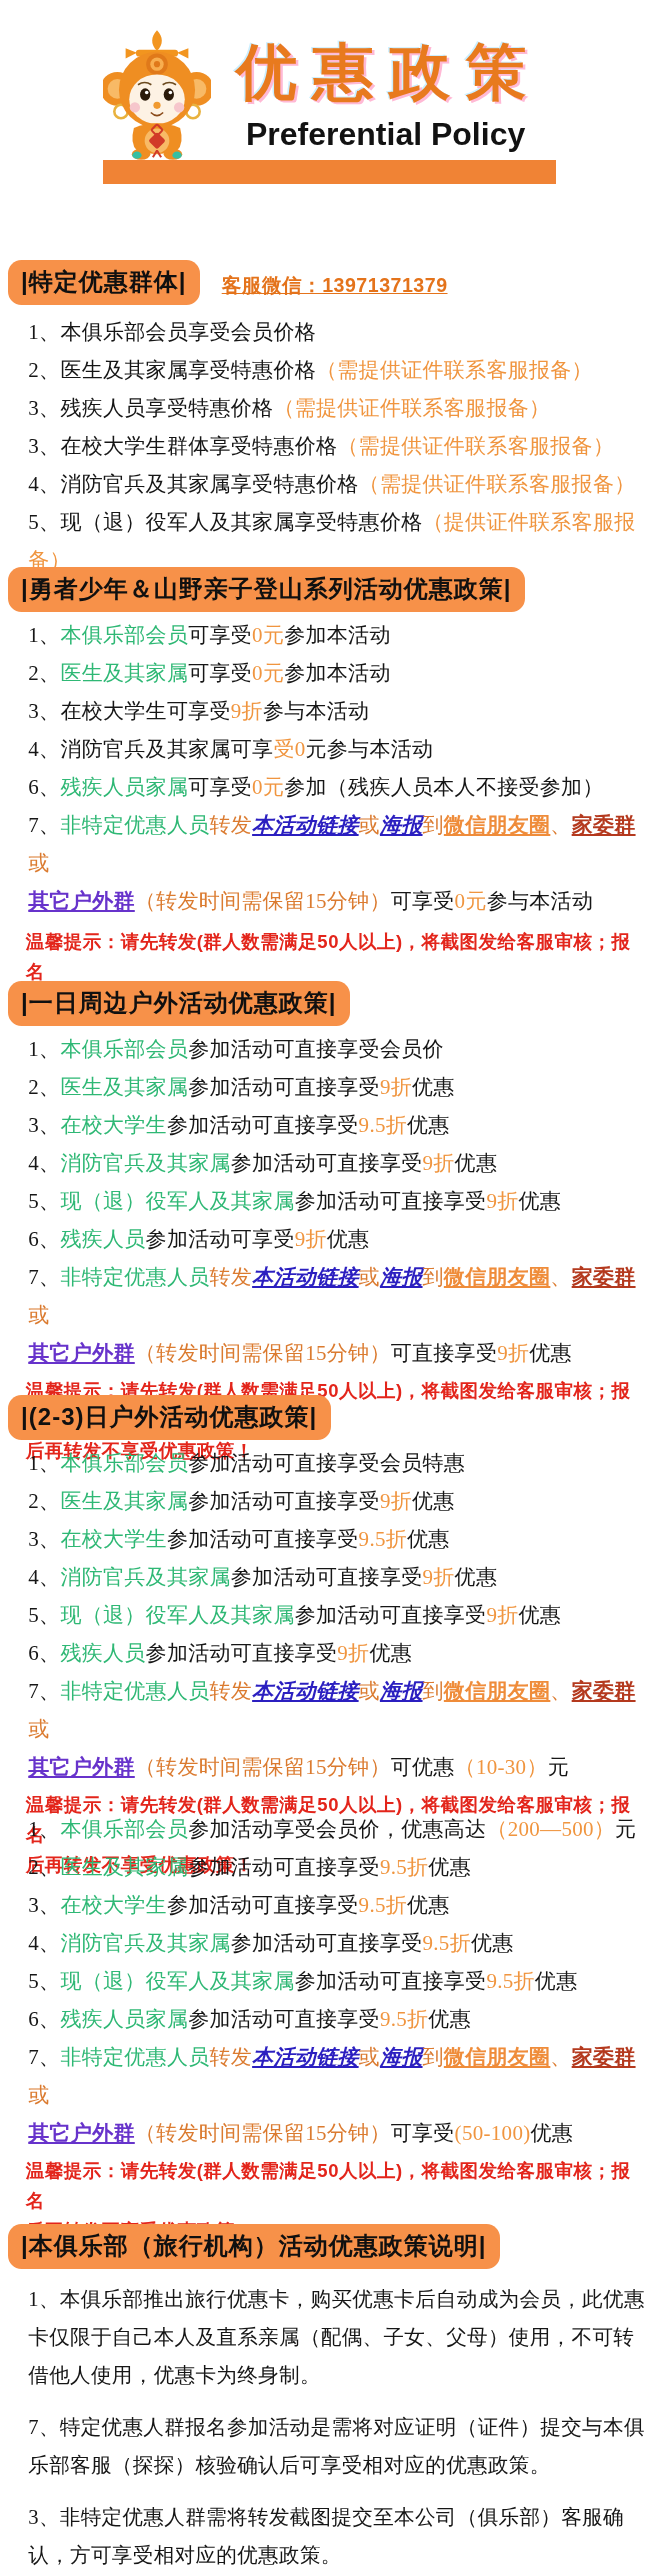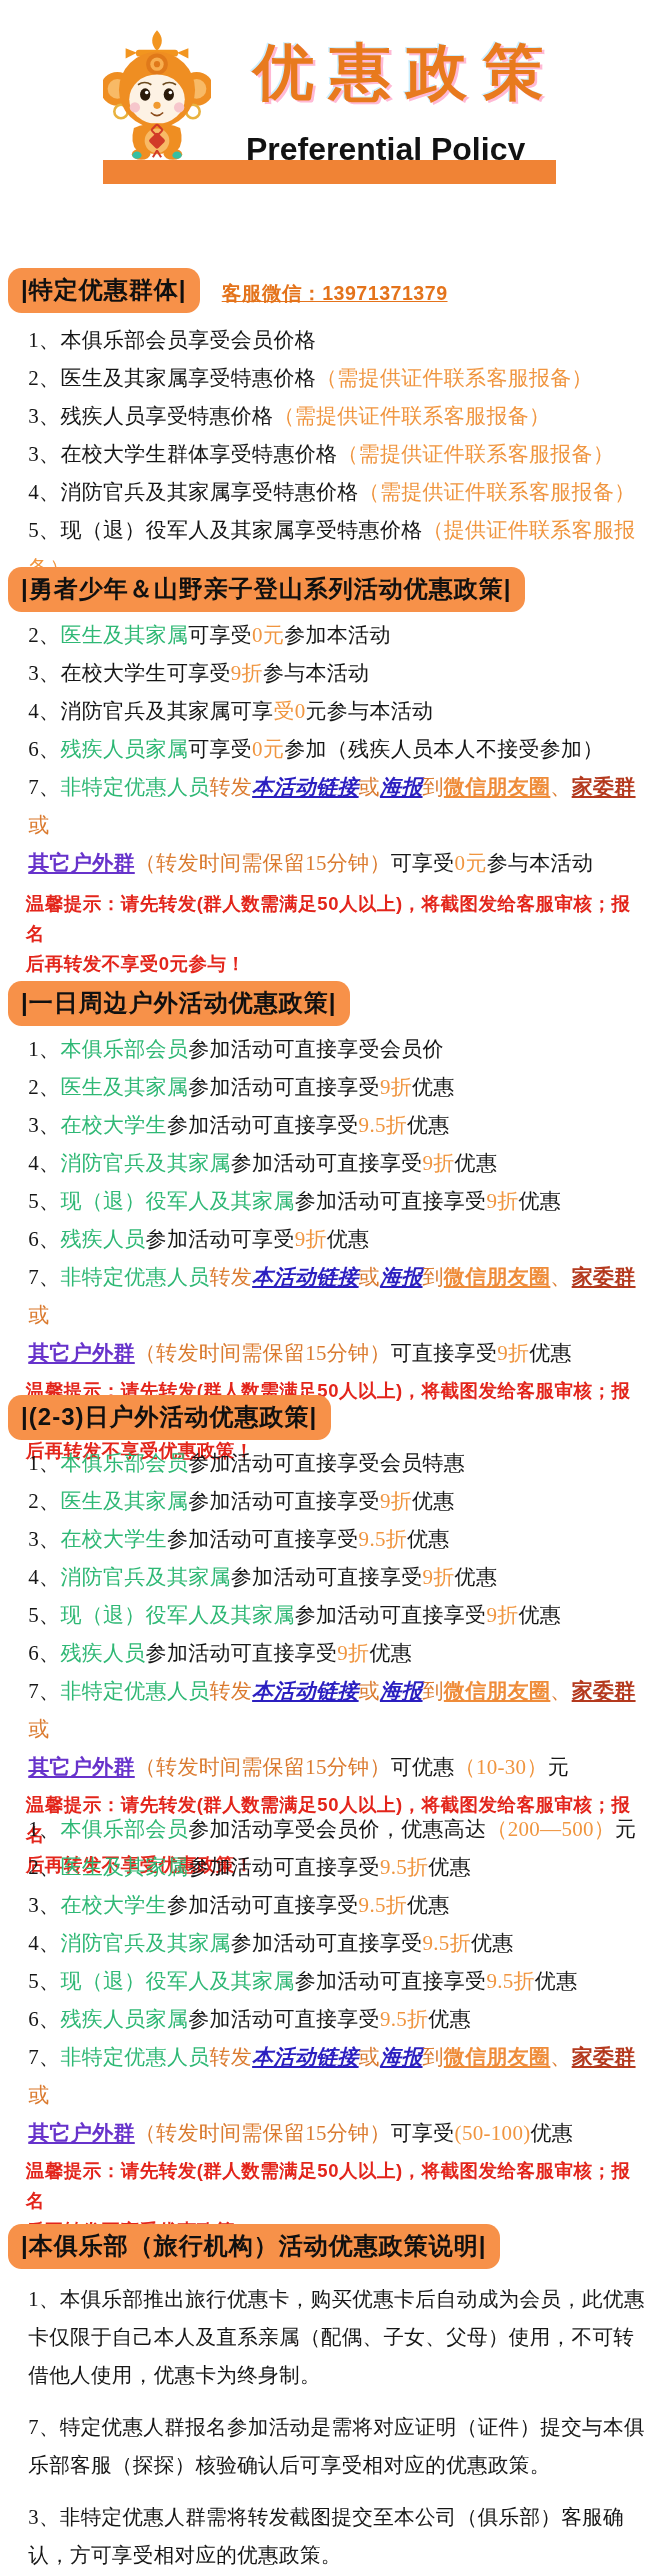--- a/index.html
+++ b/index.html
@@ -21,33 +21,33 @@
     --titleOrange:#E87A1E;
   }
   *{box-sizing:border-box;}
   html,body{margin:0;padding:0;}
   body{
     width:659px;height:2657px;position:relative;background:#ffffff;overflow:hidden;
     font-family:"Liberation Serif","DejaVu Serif",serif;color:var(--ink);
   }
   .mascot{position:absolute;left:103px;top:27px;width:108px;height:133px;}
   .title-cn{
-    position:absolute;left:253px;top:36px;
+    position:absolute;left:236px;top:36px;
     font-family:"Liberation Sans","DejaVu Sans",sans-serif;font-weight:900;
     font-size:61px;line-height:1.2;letter-spacing:15.5px;color:var(--titleOrange);
     text-shadow:2.6px 2.1px 0 #FFB9D5,-1.5px -1.5px 0 #CBEFFF;white-space:nowrap;
   }
   .title-en{
-    position:absolute;left:246px;top:131px;
+    position:absolute;left:246px;top:116px;
     font-family:"Liberation Sans","DejaVu Sans",sans-serif;font-weight:bold;
     font-size:32px;color:#121212;white-space:nowrap;
   }
   .divider{position:absolute;left:103px;top:160px;width:453px;height:24px;background:var(--divOrange);}
   .sec{position:absolute;left:7.7px;width:644px;}
-  #sec0{top:268px;} #sec1{top:567px;} #sec2{top:981px;}
+  #sec0{top:260px;} #sec1{top:567px;} #sec2{top:981px;}
   #sec3{top:1395px;} #sec4{top:1806px;} #sec5{top:2224px;}
   .sec-head{
     display:inline-block;background:var(--boxOrange);color:#101010;
     font-family:"Liberation Sans","DejaVu Sans",sans-serif;font-weight:bold;
     font-size:24px;line-height:1;padding:10.3px 13.4px;border-radius:13.4px;letter-spacing:1px;
     white-space:nowrap;
   }
   .contact{
     position:absolute;left:214px;top:12.4px;
     font-family:"Liberation Sans","DejaVu Sans",sans-serif;font-weight:bold;
@@ -128,20 +128,21 @@
       <div class="item"><span class="seg-num">3、</span><span class="seg-t">残疾人员享受特惠价格</span><span class="seg-o">（需提供证件联系客服报备）</span></div>
       <div class="item"><span class="seg-num">3、</span><span class="seg-t">在校大学生群体享受特惠价格</span><span class="seg-o">（需提供证件联系客服报备）</span></div>
       <div class="item"><span class="seg-num">4、</span><span class="seg-t">消防官兵及其家属享受特惠价格</span><span class="seg-o">（需提供证件联系客服报备）</span></div>
       <div class="item"><span class="seg-num">5、</span><span class="seg-t">现（退）役军人及其家属享受特惠价格</span><span class="seg-o">（提供证件联系客服报备）</span></div>
     </div>
 </div>
 
 <div class="sec" id="sec1">
   <div class="sec-head">|勇者少年＆山野亲子登山系列活动优惠政策|</div>
   <div class="items">
+      <div class="item"><span class="seg-num">1、</span><span class="seg-g">本俱乐部会员</span><span class="seg-t">可享受</span><span class="seg-o">0元</span><span class="seg-t">参加本活动</span></div>
       <div class="item"><span class="seg-num">2、</span><span class="seg-g">医生及其家属</span><span class="seg-t">可享受</span><span class="seg-o">0元</span><span class="seg-t">参加本活动</span></div>
       <div class="item"><span class="seg-num">3、</span><span class="seg-t">在校大学生可享受</span><span class="seg-o">9折</span><span class="seg-t">参与本活动</span></div>
       <div class="item"><span class="seg-num">4、</span><span class="seg-t">消防官兵及其家属可享</span><span class="seg-o">受0</span><span class="seg-t">元参与本活动</span></div>
       <div class="item"><span class="seg-num">6、</span><span class="seg-g">残疾人员家属</span><span class="seg-t">可享受</span><span class="seg-o">0元</span><span class="seg-t">参加（残疾人员本人不接受参加）</span></div>
       <div class="item"><span class="seg-num">7、</span><span class="seg-g">非特定优惠人员</span><span class="seg-c">转发</span><span class="seg-lb">本活动链接</span><span class="seg-c">或</span><span class="seg-lb">海报</span><span class="seg-c">到</span><span class="seg-wx">微信朋友圈</span><span class="seg-c">、</span><span class="seg-jw">家委群</span><span class="seg-c">或</span><br><span class="seg-qt">其它户外群</span><span class="seg-c">（转发时间需保留15分钟）</span><span class="seg-t">可享受</span><span class="seg-o">0元</span><span class="seg-t">参与本活动</span></div>
     </div>
   <div class="tip"><span>温馨提示：请先转发(群人数需满足50人以上)，将截图发给客服审核；报名</span><br><span>后再转发不享受0元参与！</span></div>
 </div>
 
 <div class="sec" id="sec2">

